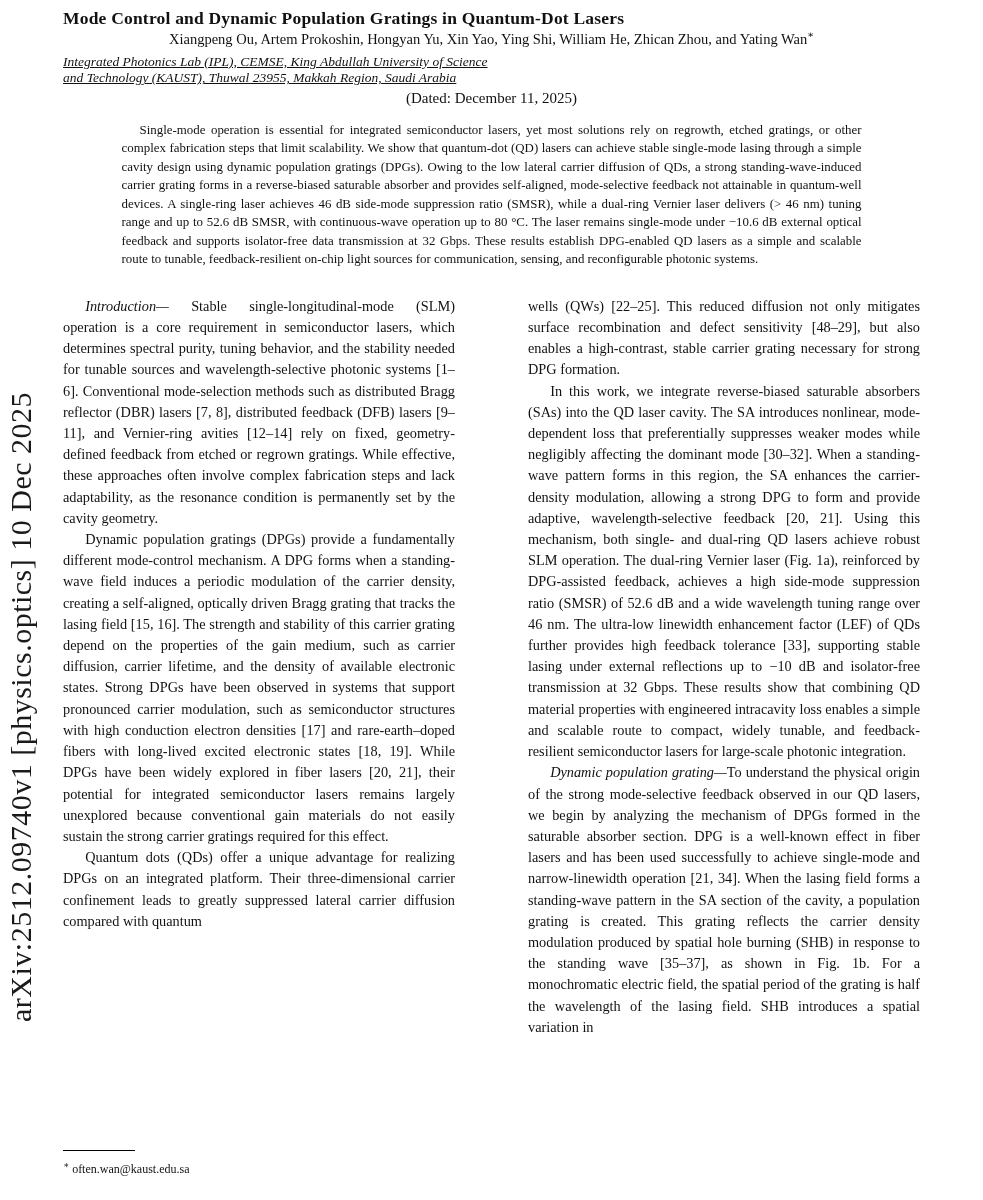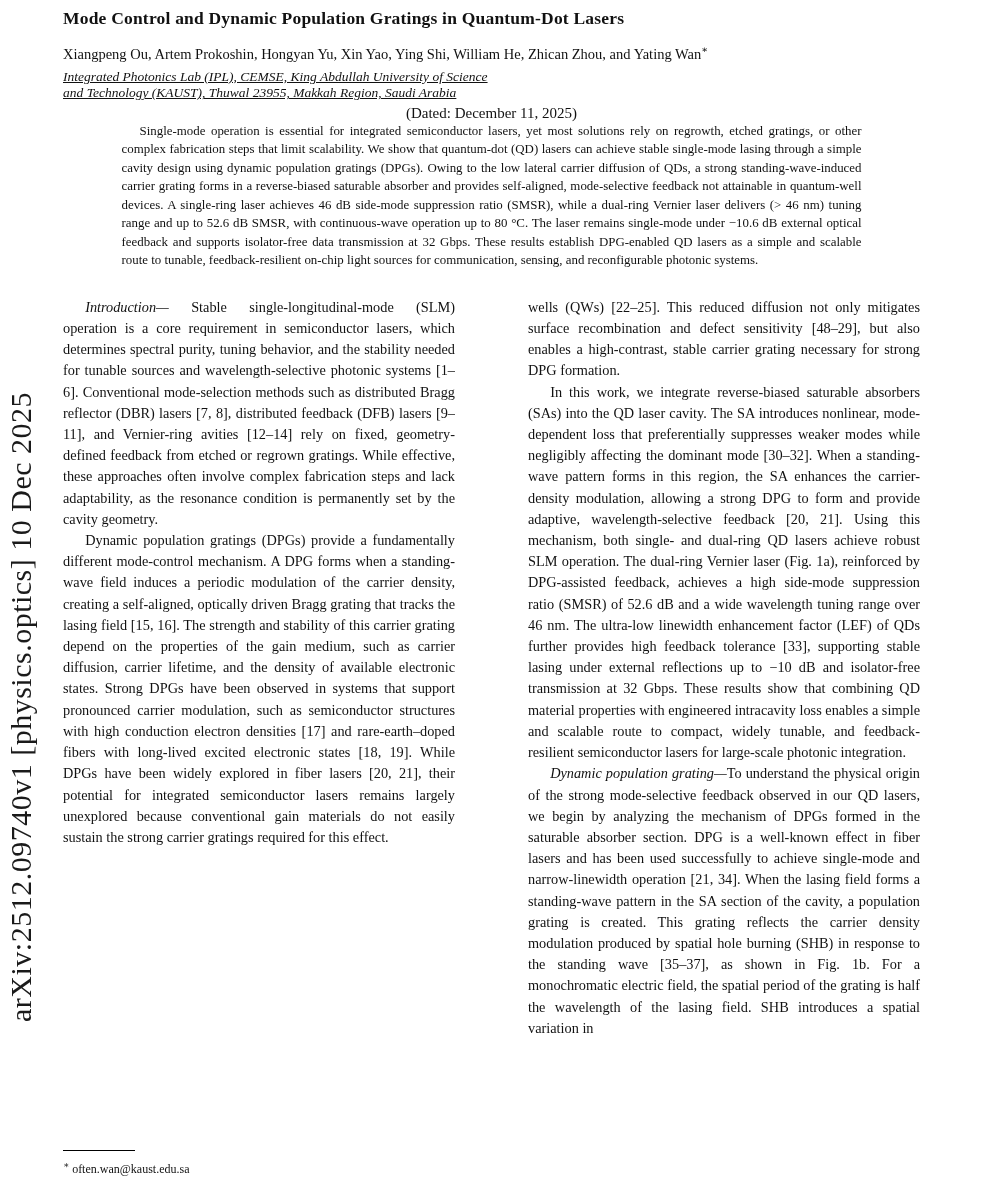--- a/index.html
+++ b/index.html
@@ -30,40 +30,40 @@
     width: 857px;
   }
   .title {
     padding-top: 8px;
     text-align: left;
     font-size: 17.5px;
     font-weight: bold;
     letter-spacing: 0.2px;
   }
   .authors {
-    margin-top: 15px;
+    text-align: center;
     font-size: 14.5px;
   }
   .authors sup { font-size: 10px; }
   .affiliation {
     margin-top: 6px;
     text-align: left;
     font-style: italic;
     font-size: 13.5px;
     line-height: 16.5px;
     text-decoration: underline;
   }
   .dateline {
     margin-top: 3px;
     text-align: center;
     font-size: 15px;
   }
   .abstract {
     width: 740px;
-    margin: 0 auto 0 auto;
+    margin: 14px auto 0 auto;
     font-size: 12.9px;
     line-height: 18.5px;
     text-align: justify;
     text-indent: 1.4em;
   }
   .columns {
     display: flex;
     gap: 73px;
     margin-top: 27px;
   }
@@ -110,20 +110,21 @@
 
     <div class="dateline">(Dated: December 11, 2025)</div>
 
     <div class="abstract">Single-mode operation is essential for integrated semiconductor lasers, yet most solutions rely on regrowth, etched gratings, or other complex fabrication steps that limit scalability. We show that quantum-dot (QD) lasers can achieve stable single-mode lasing through a simple cavity design using dynamic population gratings (DPGs). Owing to the low lateral carrier diffusion of QDs, a strong standing-wave-induced carrier grating forms in a reverse-biased saturable absorber and provides self-aligned, mode-selective feedback not attainable in quantum-well devices. A single-ring laser achieves 46 dB side-mode suppression ratio (SMSR), while a dual-ring Vernier laser delivers (&gt; 46 nm) tuning range and up to 52.6 dB SMSR, with continuous-wave operation up to 80 °C. The laser remains single-mode under −10.6 dB external optical feedback and supports isolator-free data transmission at 32 Gbps. These results establish DPG-enabled QD lasers as a simple and scalable route to tunable, feedback-resilient on-chip light sources for communication, sensing, and reconfigurable photonic systems.</div>
 
     <div class="columns">
 
       <div class="col">
         <p class="indent"><span class="lead-in">Introduction—</span><span> Stable single-longitudinal-mode (SLM) operation is a core requirement in semiconductor lasers, which determines spectral purity, tuning behavior, and the stability needed for tunable sources and wavelength-selective photonic systems [1–6]. Conventional mode-selection methods such as distributed Bragg reflector (DBR) lasers [7, 8], distributed feedback (DFB) lasers [9–11], and Vernier-ring avities [12–14] rely on fixed, geometry-defined feedback from etched or regrown gratings. While effective, these approaches often involve complex fabrication steps and lack adaptability, as the resonance condition is permanently set by the cavity geometry.</span></p>
         <p class="indent">Dynamic population gratings (DPGs) provide a fundamentally different mode-control mechanism. A DPG forms when a standing-wave field induces a periodic modulation of the carrier density, creating a self-aligned, optically driven Bragg grating that tracks the lasing field [15, 16]. The strength and stability of this carrier grating depend on the properties of the gain medium, such as carrier diffusion, carrier lifetime, and the density of available electronic states. Strong DPGs have been observed in systems that support pronounced carrier modulation, such as semiconductor structures with high conduction electron densities [17] and rare-earth–doped fibers with long-lived excited electronic states [18, 19]. While DPGs have been widely explored in fiber lasers [20, 21], their potential for integrated semiconductor lasers remains largely unexplored because conventional gain materials do not easily sustain the strong carrier gratings required for this effect.</p>
+        <p class="indent">Quantum dots (QDs) offer a unique advantage for realizing DPGs on an integrated platform. Their three-dimensional carrier confinement leads to greatly suppressed lateral carrier diffusion compared with quantum</p>
       </div>
 
       <div class="col">
         <p>wells (QWs) [22–25]. This reduced diffusion not only mitigates surface recombination and defect sensitivity [48–29], but also enables a high-contrast, stable carrier grating necessary for strong DPG formation.</p>
         <p class="indent">In this work, we integrate reverse-biased saturable absorbers (SAs) into the QD laser cavity. The SA introduces nonlinear, mode-dependent loss that preferentially suppresses weaker modes while negligibly affecting the dominant mode [30–32]. When a standing-wave pattern forms in this region, the SA enhances the carrier-density modulation, allowing a strong DPG to form and provide adaptive, wavelength-selective feedback [20, 21]. Using this mechanism, both single- and dual-ring QD lasers achieve robust SLM operation. The dual-ring Vernier laser (Fig. 1a), reinforced by DPG-assisted feedback, achieves a high side-mode suppression ratio (SMSR) of 52.6 dB and a wide wavelength tuning range over 46 nm. The ultra-low linewidth enhancement factor (LEF) of QDs further provides high feedback tolerance [33], supporting stable lasing under external reflections up to −10 dB and isolator-free transmission at 32 Gbps. These results show that combining QD material properties with engineered intracavity loss enables a simple and scalable route to compact, widely tunable, and feedback-resilient semiconductor lasers for large-scale photonic integration.</p>
         <p class="indent"><span class="lead-in">Dynamic population grating—</span><span>To understand the physical origin of the strong mode-selective feedback observed in our QD lasers, we begin by analyzing the mechanism of DPGs formed in the saturable absorber section. DPG is a well-known effect in fiber lasers and has been used successfully to achieve single-mode and narrow-linewidth operation [21, 34]. When the lasing field forms a standing-wave pattern in the SA section of the cavity, a population grating is created. This grating reflects the carrier density modulation produced by spatial hole burning (SHB) in response to the standing wave [35–37], as shown in Fig. 1b. For a monochromatic electric field, the spatial period of the grating is half the wavelength of the lasing field. SHB introduces a spatial variation in</span></p>
       </div>
 
     </div>
 

